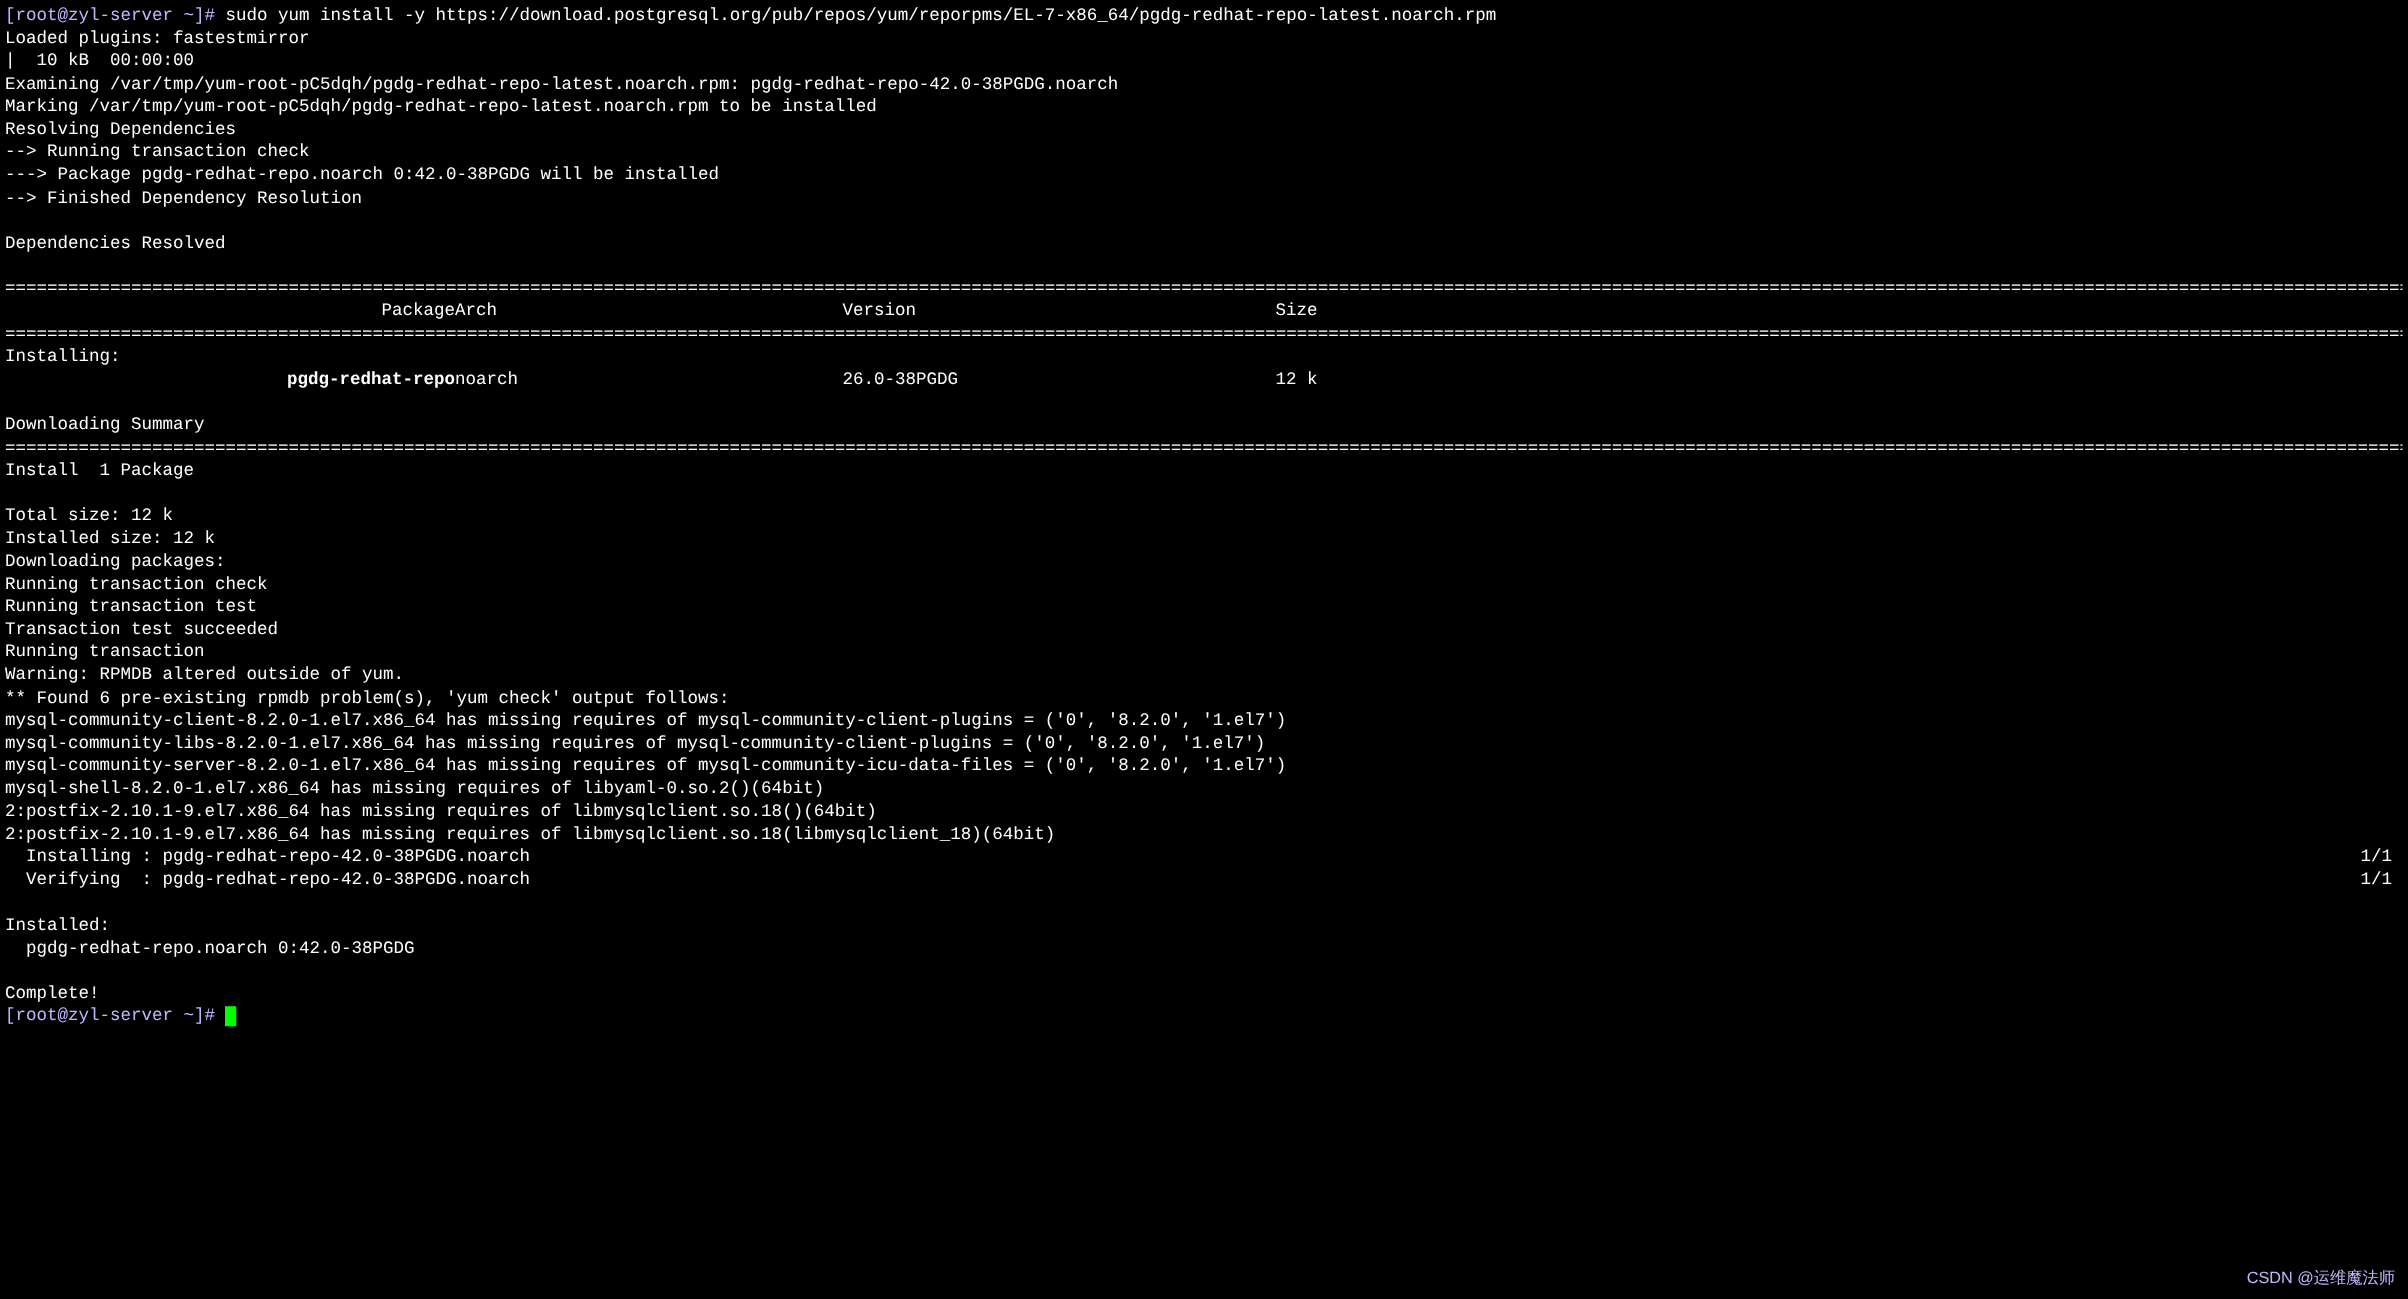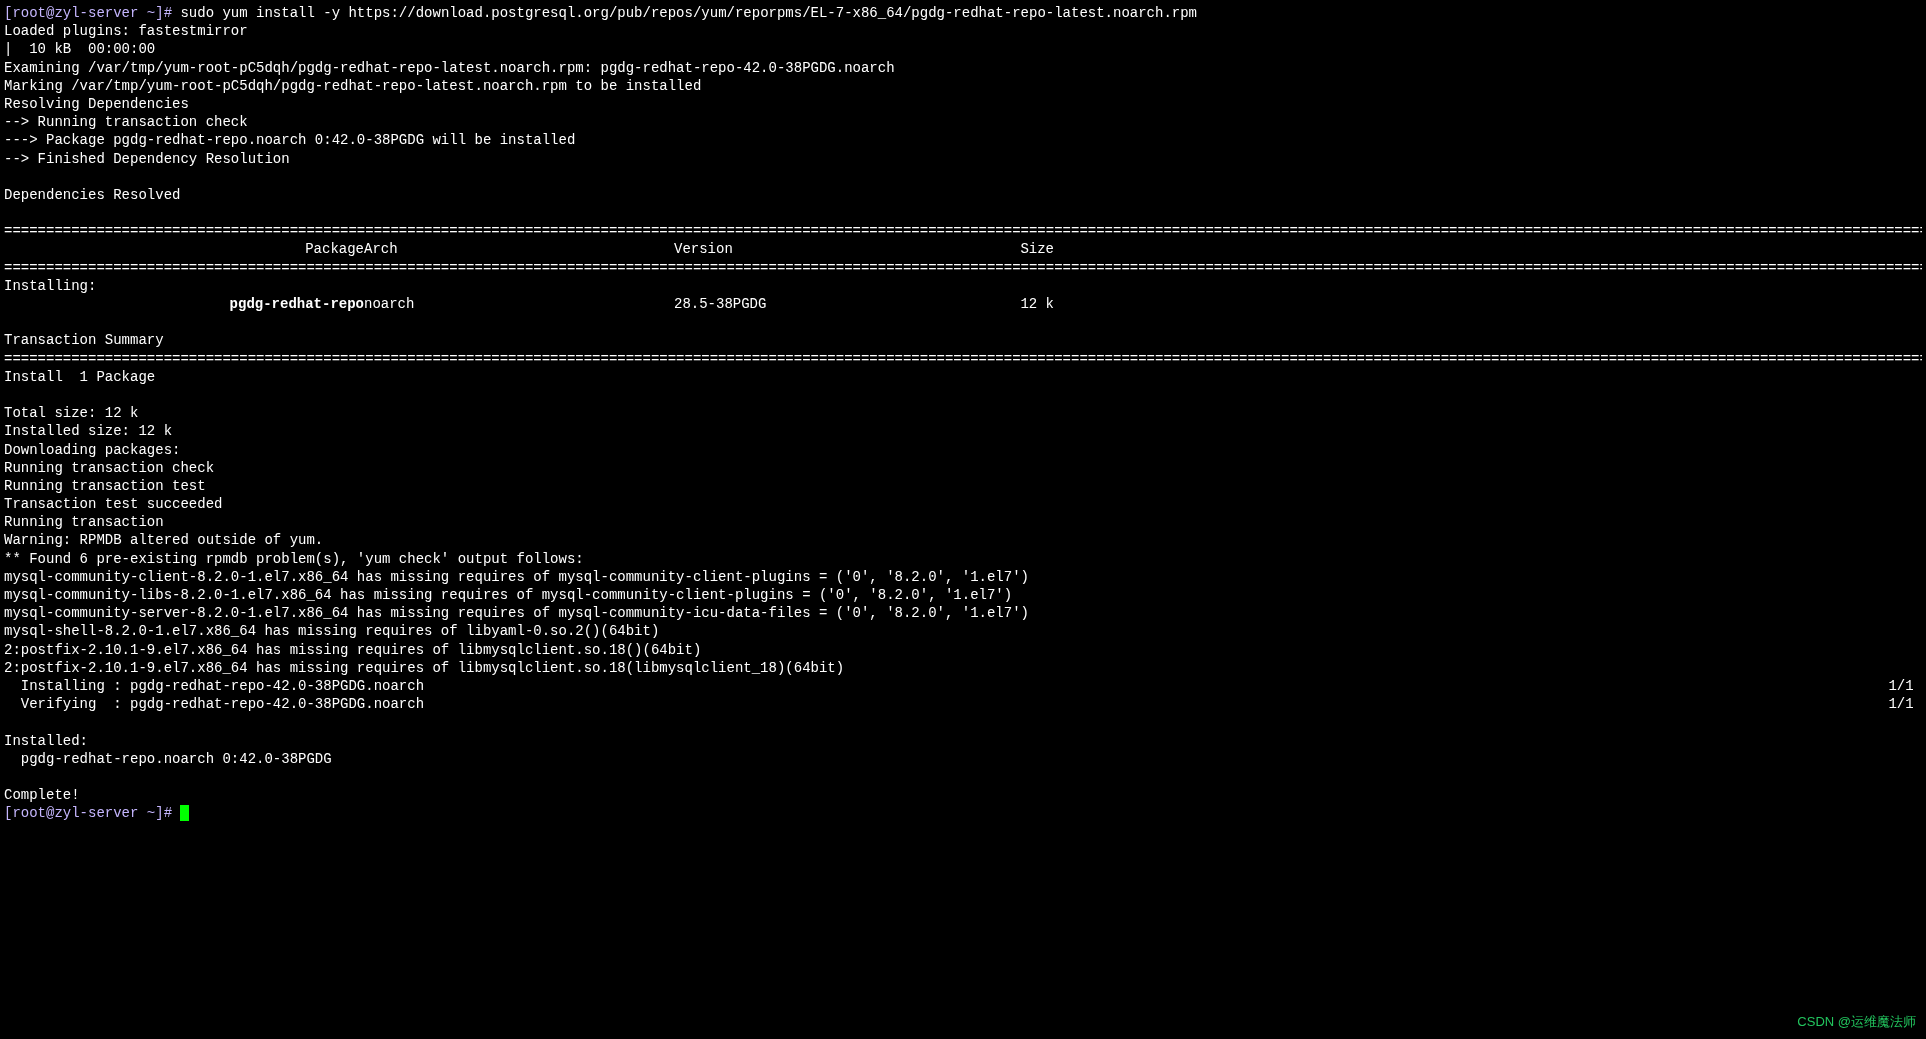--- a/index.html
+++ b/index.html
@@ -81,21 +81,21 @@
       display: inline-block;
       width: 9px;
       height: 16px;
       background-color: #00ff00;
       vertical-align: text-bottom;
     }
     .watermark {
       position: absolute;
       bottom: 8px;
       right: 10px;
-      color: #22c55e;
+      color: #c4b5fd;
       font-family: Arial, sans-serif;
       font-size: 13px;
     }
   </style>
 </head>
 <body>
 
 <div class="line"><span class="yellow">[root@zyl-server ~]# </span><span>sudo yum install -y https://download.postgresql.org/pub/repos/yum/reporpms/EL-7-x86_64/pgdg-redhat-repo-latest.noarch.rpm</span></div>
 <div class="line">Loaded plugins: fastestmirror</div>
 <div class="progress-line">
@@ -115,25 +115,25 @@
   <span class="col-package">Package</span>
   <span class="col-arch">Arch</span>
   <span class="col-version">Version</span>
   <span class="col-size">Size</span>
 </div>
 <div class="line double-line">==========================================================================================================================================================================================================================================</div>
 <div class="line">Installing:</div>
 <div class="table-row">
   <span class="col-package bold"> pgdg-redhat-repo</span>
   <span class="col-arch">noarch</span>
-  <span class="col-version">28.5-38PGDG</span>
+  <span class="col-version">26.0-38PGDG</span>
   <span class="col-size">12 k</span>
 </div>
 <div class="line">&nbsp;</div>
-<div class="line">Transaction Summary</div>
+<div class="line">Downloading Summary</div>
 <div class="line double-line">==========================================================================================================================================================================================================================================</div>
 <div class="line">Install  1 Package</div>
 <div class="line">&nbsp;</div>
 <div class="line">Total size: 12 k</div>
 <div class="line">Installed size: 12 k</div>
 <div class="line">Downloading packages:</div>
 <div class="line">Running transaction check</div>
 <div class="line">Running transaction test</div>
 <div class="line">Transaction test succeeded</div>
 <div class="line">Running transaction</div>

